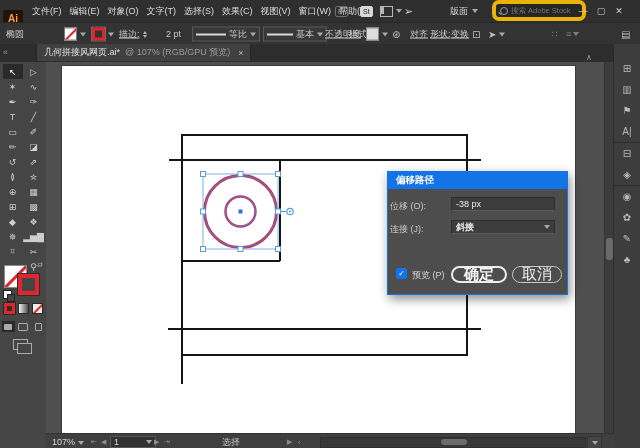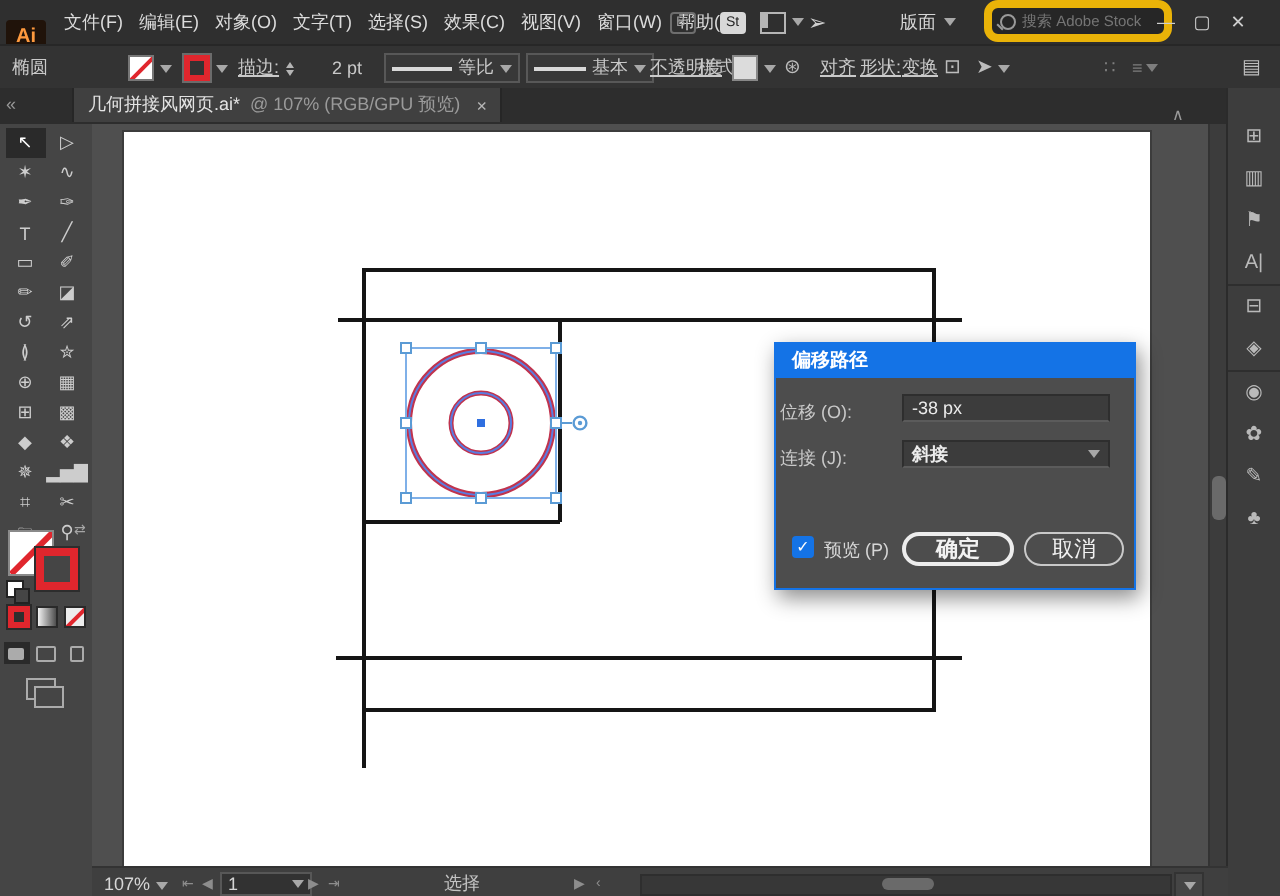--- a/index.html
+++ b/index.html
@@ -98,21 +98,21 @@
           box-sizing:border-box;box-shadow:2px 4px 10px rgba(0,0,0,.45);z-index:5}
   .dlg-title{height:17px;background:#1473e6;color:#fff;display:flex;align-items:center;padding-left:8px;font-size:9.5px;font-weight:bold}
   .dlg-row{position:absolute;left:0;width:100%;height:16px}
   .dlg-label{position:absolute;left:2px;width:56px;text-align:left;top:3px;color:#c9c9c9}
   .dlg-field{position:absolute;left:63px;top:0;width:104px;height:14px;background:#3c3c3c;border:1px solid #2e2e2e;border-bottom-color:#5b5b5b;
              color:#ececec;display:flex;align-items:center;padding:0 4px;box-sizing:border-box}
   .dlg-field.select{justify-content:space-between;font-weight:bold}
   .dlg-check{position:absolute;left:8px;top:2px;width:11px;height:11px;background:#1473e6;border-radius:2px;color:#fff;
              font-size:8px;display:flex;align-items:center;justify-content:center}
   .dlg-chklabel{position:absolute;left:24px;top:3px;color:#d6d6d6}
-  .btn{position:absolute;top:0;height:17px;border-radius:9px;background:transparent;color:#f2f2f2;display:flex;align-items:center;justify-content:center;box-sizing:border-box;font-size:11px}
+  .btn{position:absolute;top:0;height:17px;border-radius:9px;background:transparent;color:#f2f2f2;display:flex;align-items:center;justify-content:center;box-sizing:border-box;font-size:15px}
   .btn.ok{left:63px;width:56px;border:2px solid #ededed;font-weight:bold}
   .btn.cancel{left:124px;width:50px;border:1px solid #c9c9c9}
 </style>
 </head>
 <body>
 
 <div class="titlebar" data-interactable="false">
   <div class="ai-logo" data-interactable="false">Ai</div>
   <div class="menu" data-interactable="false">
 

